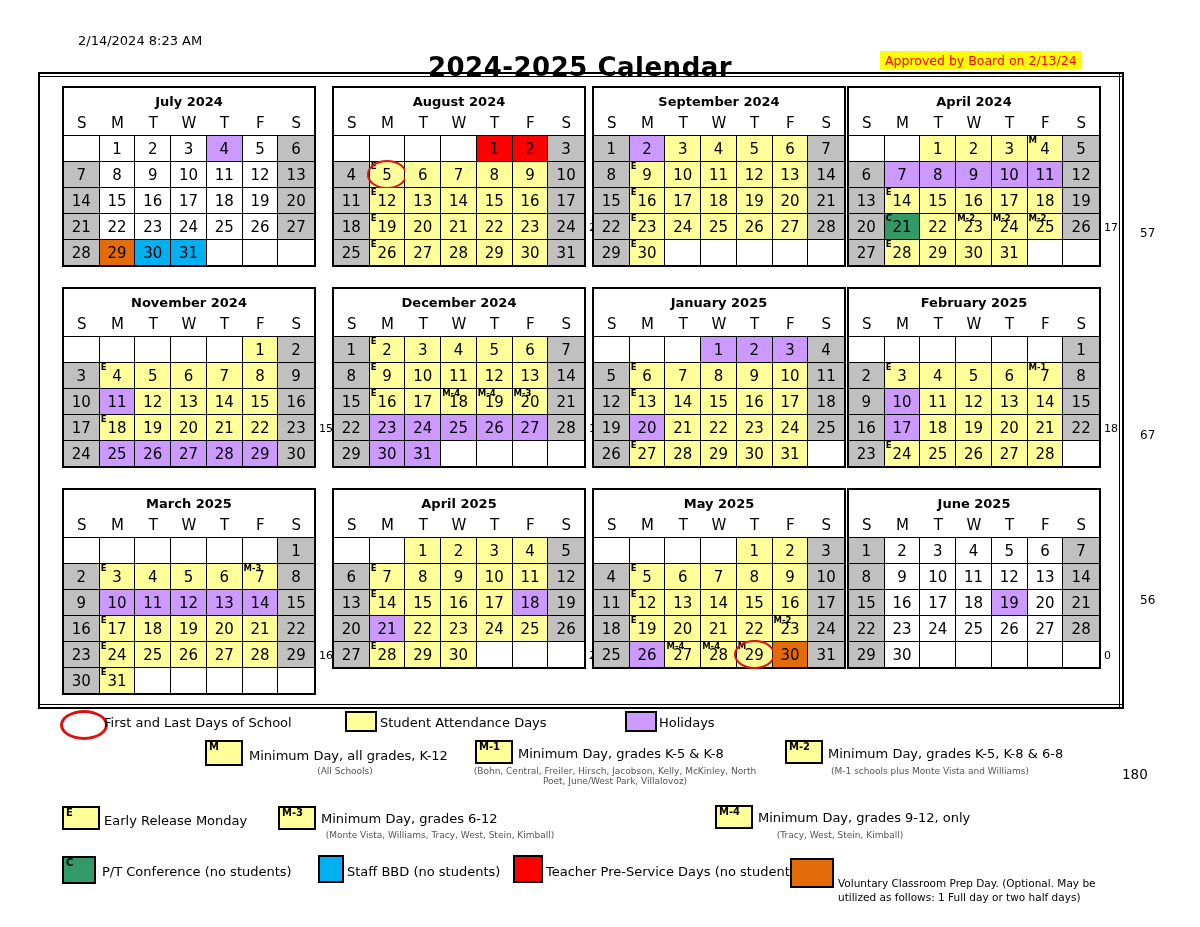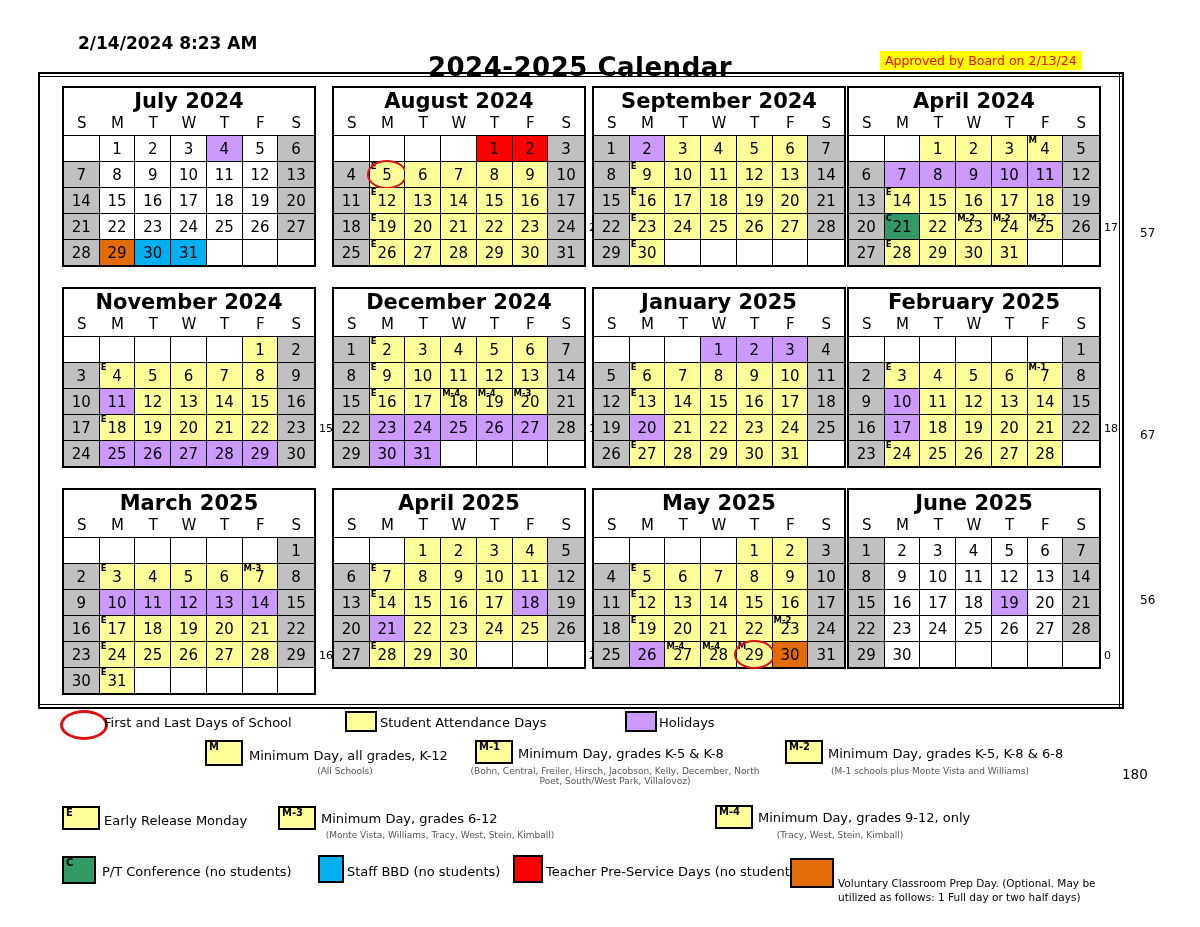--- a/index.html
+++ b/index.html
@@ -1,34 +1,34 @@
 <!DOCTYPE html>
 <html style="--att: #FFFF99; --hol: #CC99FF; --we: #C0C0C0; --conf: #339966; --bbd: #00B0F0; --pre: #FF0000; --prep: #E36C09; --circ: #DD1111; --approved-bg: #FFFF00; --approved-tx: #FF0000;"><head>
 <meta charset="utf-8">
 <style>
   html,body{margin:0;padding:0;background:#fff;}
   #page{position:relative;width:1200px;height:927px;background:#fff;overflow:hidden;
         font-family:"DejaVu Sans","Liberation Sans",sans-serif;color:#000;}
 
   
-  #timestamp{position:absolute;left:78px;top:33px;font-size:17px;font-weight:bold;}
+  #timestamp{position:absolute;left:78px;top:33px;font-size:13px;}
   #main-title{position:absolute;left:340px;top:52px;width:480px;text-align:center;
               font-size:26px;font-weight:bold;letter-spacing:.5px;}
   #approved{position:absolute;left:880px;top:51px;background:var(--approved-bg);
             color:var(--approved-tx);font-size:12.5px;padding:2px 5px;}
 
   
   #frame{position:absolute;left:38px;top:72px;width:1082px;height:633px;border:2px solid #000;}
   #frame .hair-t{position:absolute;left:0;right:0;top:2px;height:1px;background:#000;}
   #frame .hair-b{position:absolute;left:0;right:0;bottom:2px;height:1px;background:#000;}
   #frame .hair-r{position:absolute;top:0;bottom:0;right:2px;width:1px;background:#000;}
 
   
   .month{position:absolute;width:254px;background:#fff;border:2px solid #000;box-sizing:border-box;}
-  .mtitle{height:26px;line-height:27px;text-align:center;font-weight:bold;font-size:21px;}
+  .mtitle{height:26px;line-height:27px;text-align:center;font-weight:bold;font-size:13px;}
   .dow{display:grid;grid-template-columns:repeat(7,1fr);height:21px;}
   .dow span{text-align:center;font-size:15px;line-height:19px;}
   .weeks{display:grid;grid-template-columns:repeat(7,1fr);border-top:1px solid #000;}
   .cell{position:relative;height:25px;border-right:1px solid #000;border-bottom:1px solid #000;
         box-sizing:content-box;display:flex;align-items:center;justify-content:center;
         font-size:15px;}
   .cell:nth-child(7n){border-right:none;}
   .weeks .lastrow{border-bottom:none;}
   .t-b,.t-p{background:#fff;}
   .t-w{background:var(--we);}
@@ -1504,21 +1504,21 @@
 
   <div class="sw" id="lg-m-sw">
       <span class="code">M</span>
     </div>
   <div class="lg" id="lg-m">Minimum Day, all grades, K-12</div>
   <div class="sub" id="lg-m-sub">(All Schools)</div>
   <div class="sw" id="lg-m1-sw">
       <span class="code">M-1</span>
     </div>
   <div class="lg" id="lg-m1">Minimum Day, grades K-5 &amp; K-8</div>
-  <div class="sub" id="lg-m1-sub">(Bohn, Central, Freiler, Hirsch, Jacobson, Kelly, December, North Poet, South/West Park, Villalovoz)</div>
+  <div class="sub" id="lg-m1-sub">(Bohn, Central, Freiler, Hirsch, Jacobson, Kelly, McKinley, North Poet, June/West Park, Villalovoz)</div>
   <div class="sw" id="lg-m2-sw">
       <span class="code">M-2</span>
     </div>
   <div class="lg" id="lg-m2">Minimum Day, grades K-5, K-8 &amp; 6-8</div>
   <div class="sub" id="lg-m2-sub">(M-1 schools plus Monte Vista and Williams)</div>
 
   <div class="sw" id="lg-e-sw">
       <span class="code">E</span>
     </div>
   <div class="lg" id="lg-e">Early Release Monday</div>

